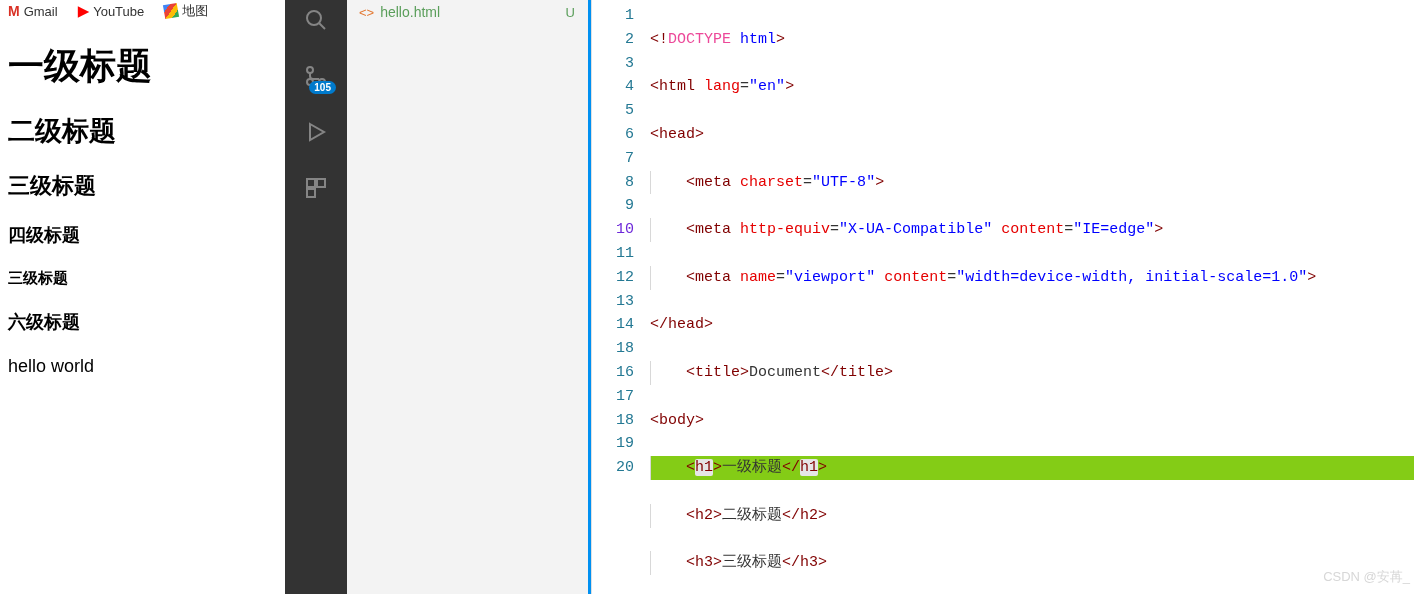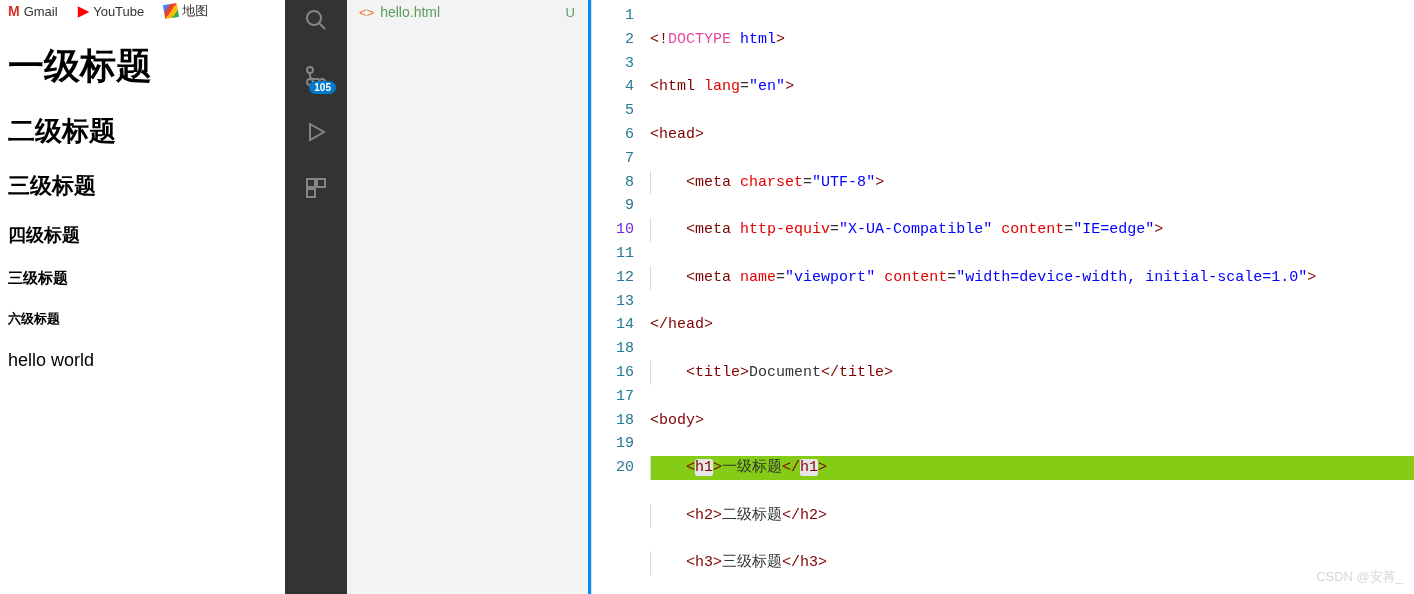--- a/index.html
+++ b/index.html
@@ -45,21 +45,21 @@
       padding: 20px 8px;
       display: flex;
       flex-direction: column;
       gap: 22px;
     }
     .rendered-content h1 { font-size: 36px; font-weight: 900; }
     .rendered-content h2 { font-size: 27px; font-weight: 900; }
     .rendered-content h3 { font-size: 22px; font-weight: 900; }
     .rendered-content h4 { font-size: 18px; font-weight: 900; }
     .rendered-content h5 { font-size: 15px; font-weight: 900; }
-    .rendered-content h6 { font-size: 13px; font-weight: 900; }
+    .rendered-content h6 { font-size: 18px; font-weight: 900; }
     .rendered-content p { font-size: 18px; font-weight: 400; }
 
     
     .activity-bar {
       width: 62px;
       background: #333333;
       display: flex;
       flex-direction: column;
       align-items: center;
       padding-top: 6px;
@@ -172,21 +172,21 @@
     .tok-tag { color: #800000; }
     .tok-attr { color: #e50000; }
     .tok-str { color: #0000ff; }
     .tok-doctype { color: #ec4899; }
     .tok-doctype-k { color: #0000ff; }
     .tok-text { color: #333; }
     .tag-hl { background: #e6e6e6; border-radius: 2px; }
 
     .watermark {
       position: absolute;
-      bottom: 8px; right: 11px;
+      bottom: 8px; right: 4px;
       color: #d7d7d7;
       font-size: 13px;
       font-family: Arial, sans-serif;
     }
   </style>
 </head>
 <body>
 
 <div class="browser-page">
   <div class="bookmarks-bar">

